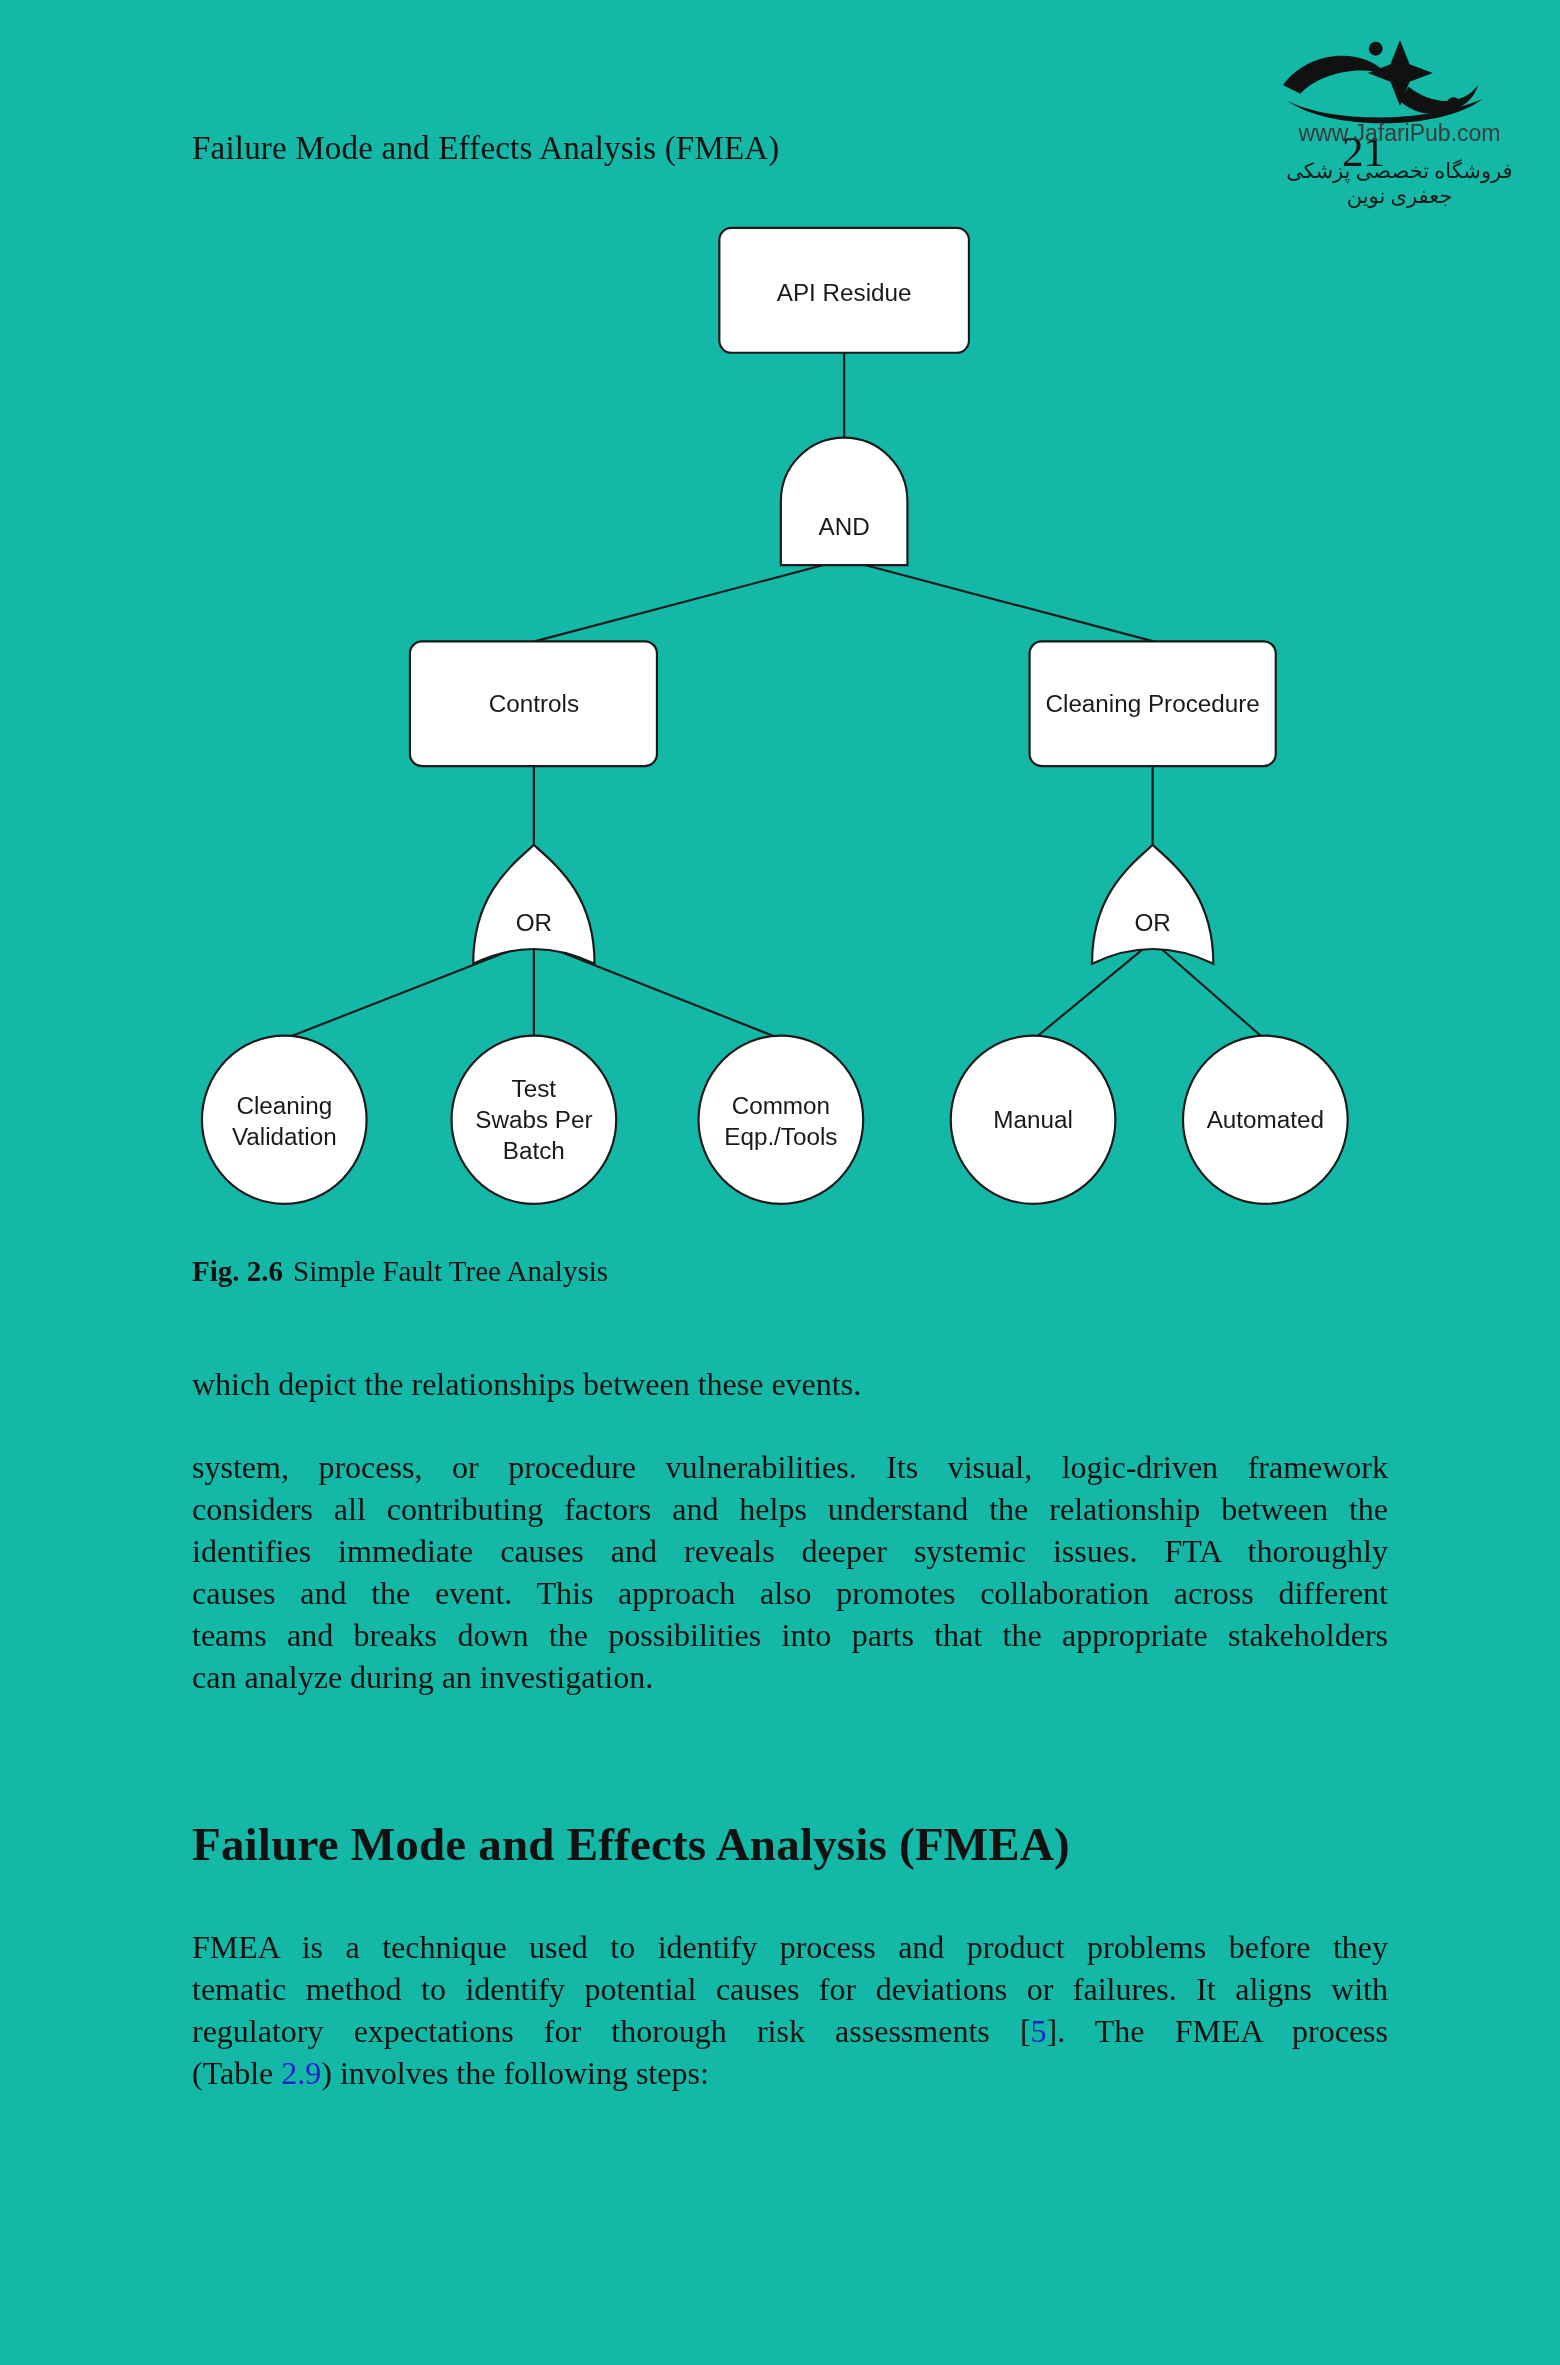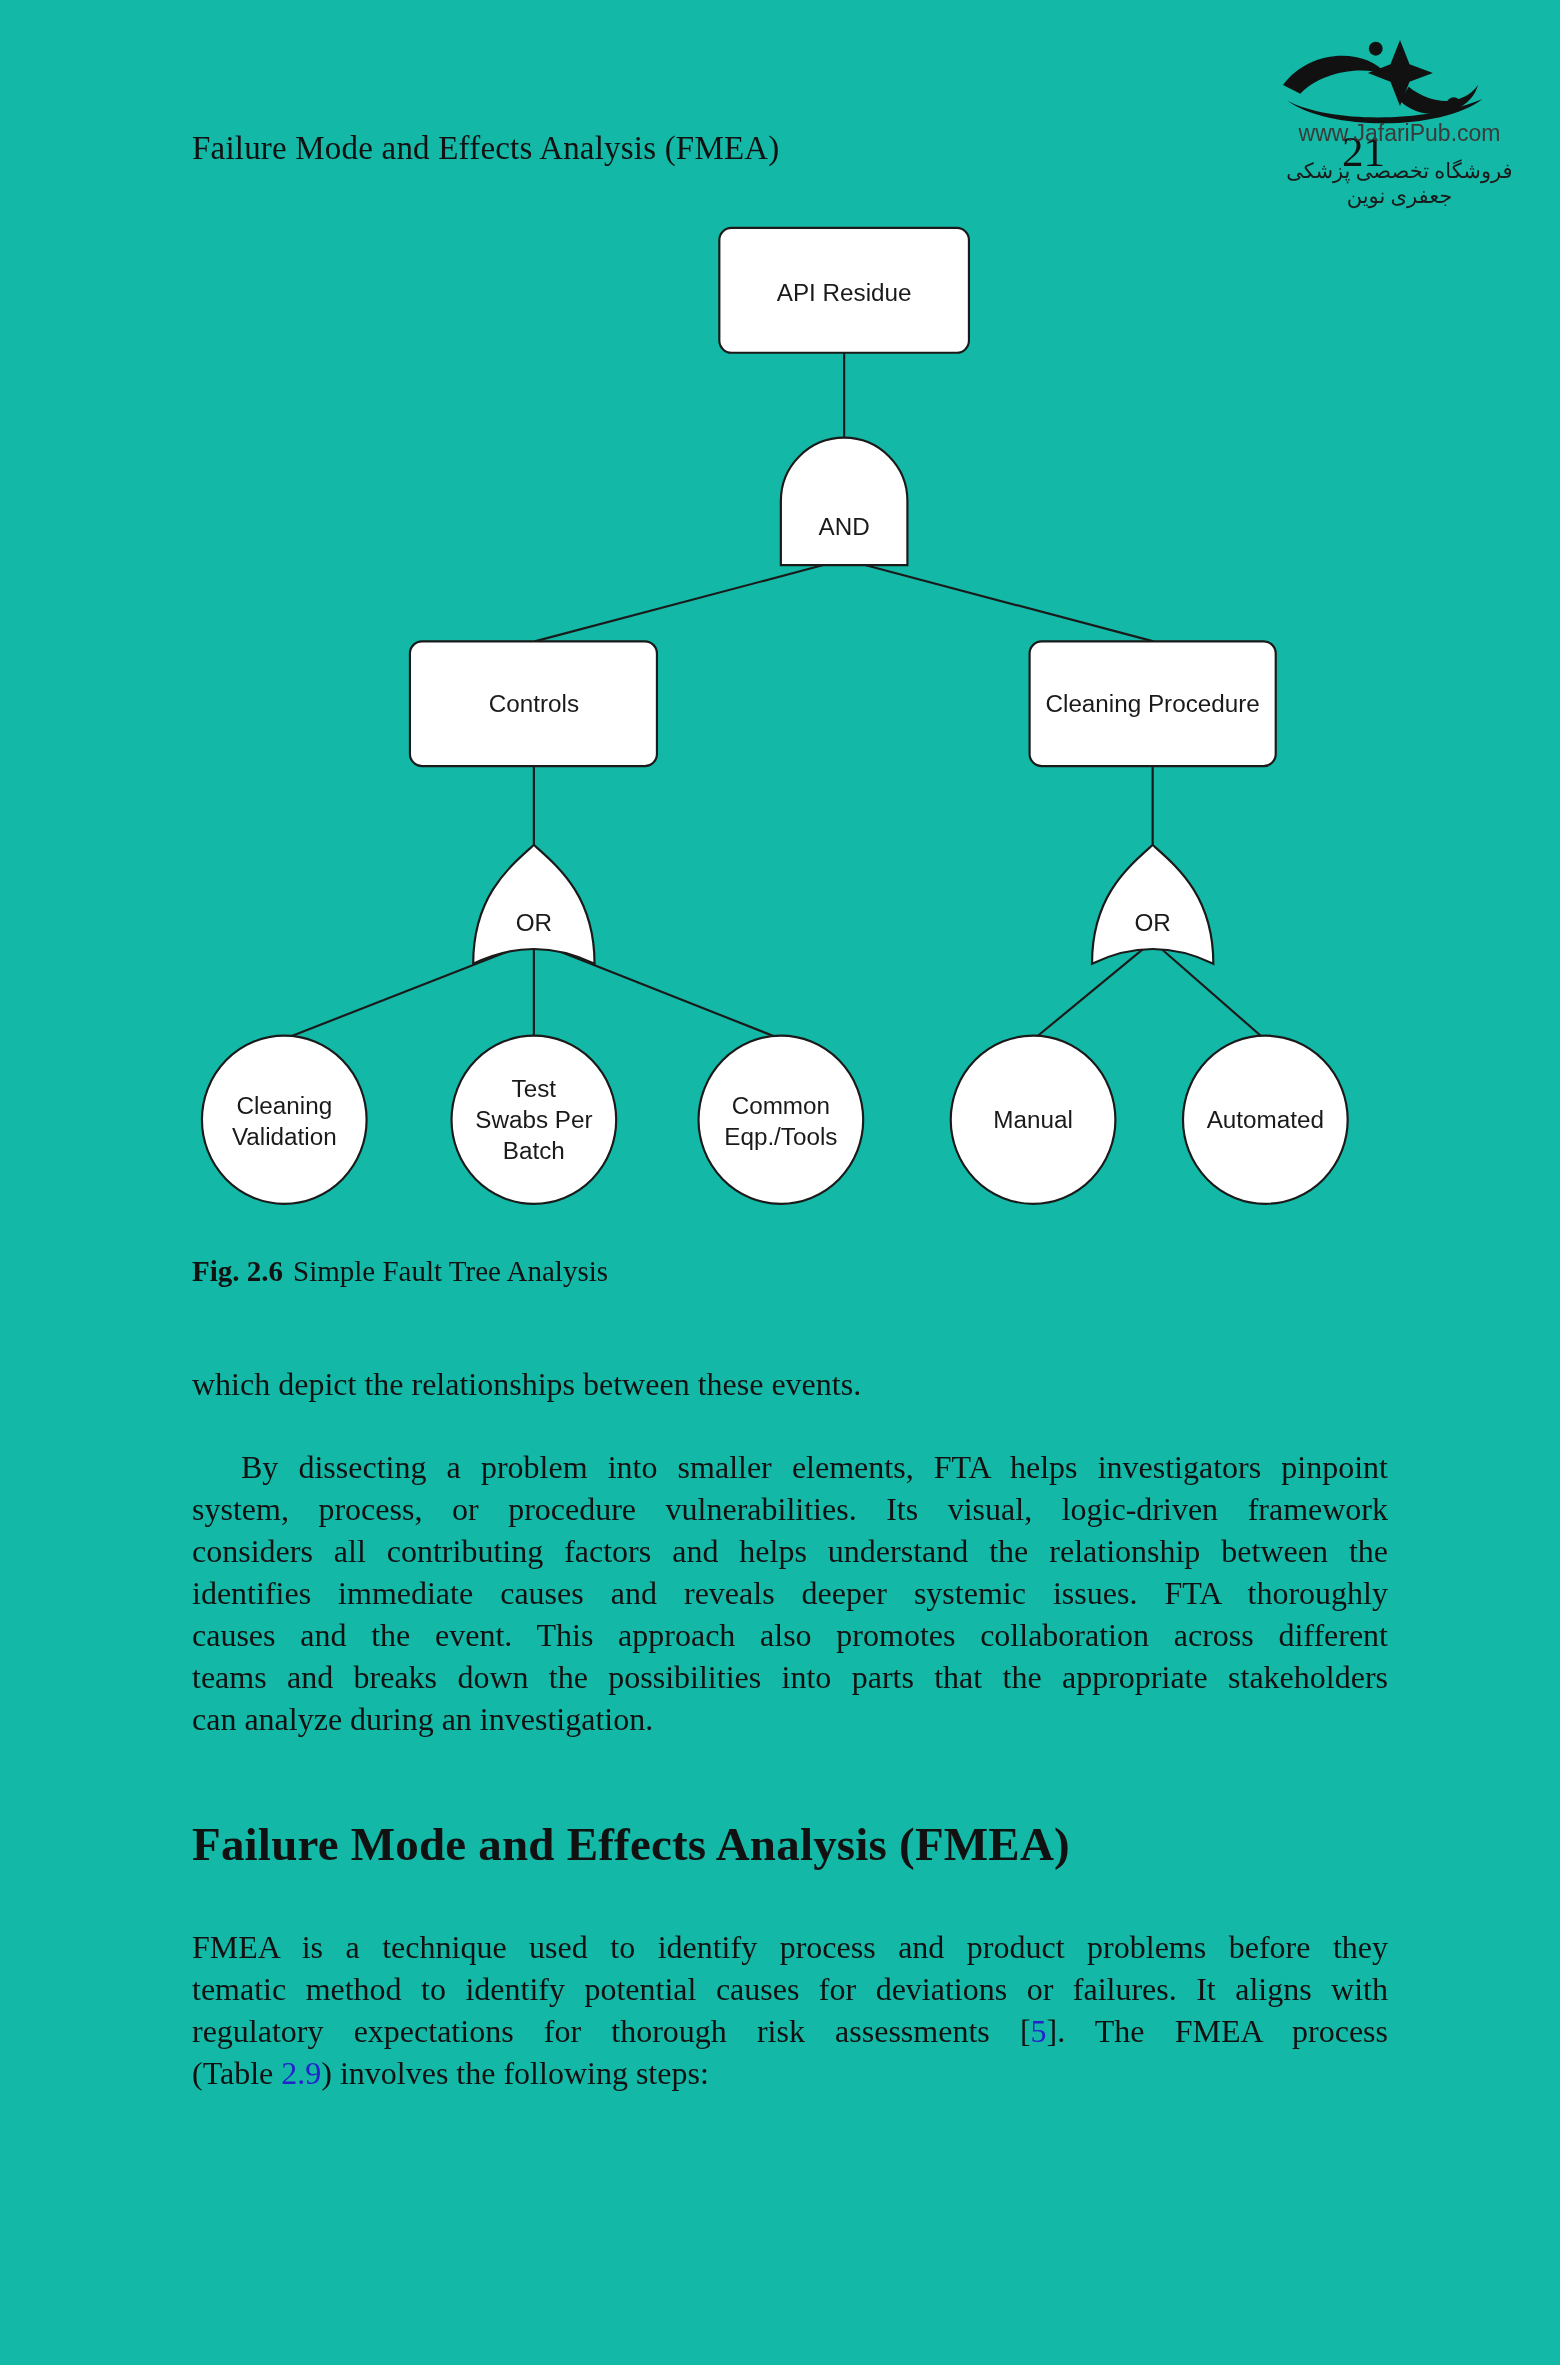--- a/index.html
+++ b/index.html
@@ -123,21 +123,20 @@
 
   <div class="fig-caption">
     <b>Fig. 2.6</b><span>Simple Fault Tree Analysis</span>
   </div>
 
   <div class="bodytext p1">
     <div class="line last">which depict the relationships between these events.</div>
   </div>
 
   <div class="bodytext p2">
-    <div class="line indent">By dissecting a problem into smaller elements, FTA helps investigators pinpoint</div>
     <div class="line">system, process, or procedure vulnerabilities. Its visual, logic-driven framework</div>
     <div class="line">considers all contributing factors and helps understand the relationship between the</div>
     <div class="line">identifies immediate causes and reveals deeper systemic issues. FTA thoroughly</div>
     <div class="line">causes and the event. This approach also promotes collaboration across different</div>
     <div class="line">teams and breaks down the possibilities into parts that the appropriate stakeholders</div>
     <div class="line last">can analyze during an investigation.</div>
   </div>
 
   <div class="section-heading">Failure Mode and Effects Analysis (FMEA)</div>
 

